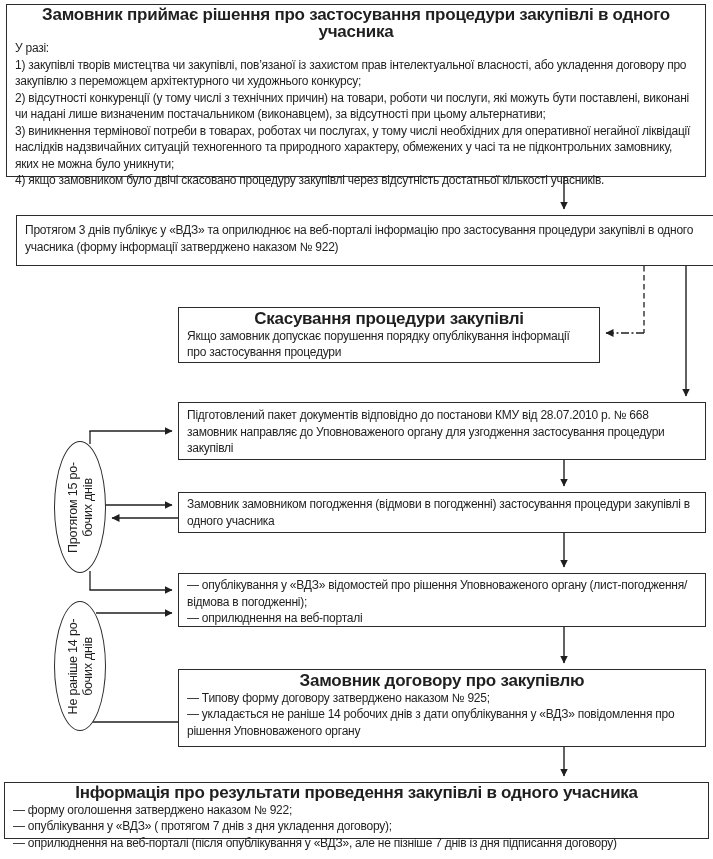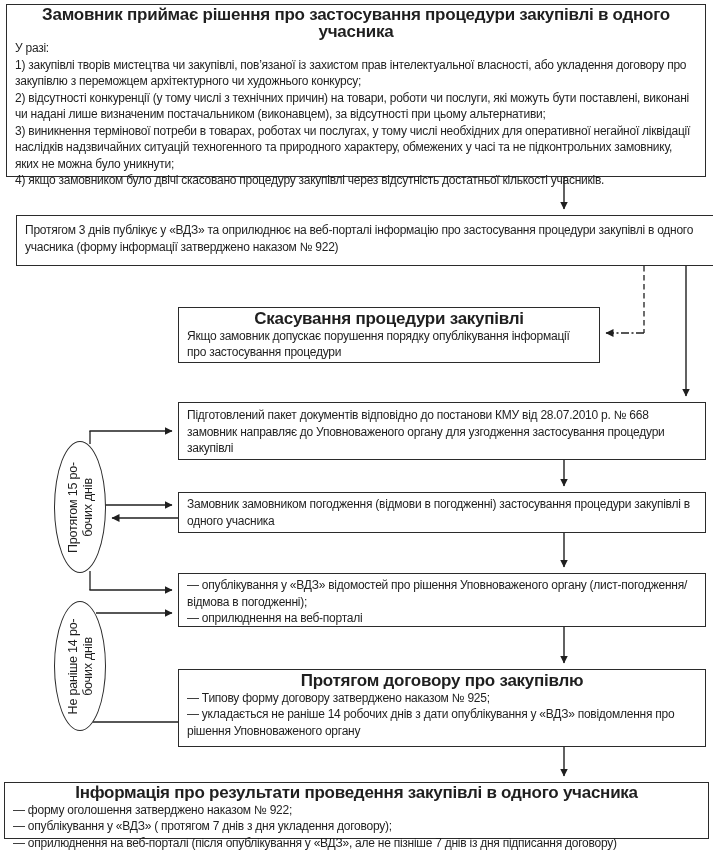--- a/index.html
+++ b/index.html
@@ -97,21 +97,21 @@
   <div class="fbox" id="box-approval">
     <div class="bx-line">Замовник замовником погодження (відмови в погодженні) застосування процедури закупівлі в одного учасника</div>
   </div>
 
   <div class="fbox" id="box-vdz">
     <div class="bx-line">— опублікування у «ВДЗ» відомостей про рішення Уповноваженого органу (лист-погодження/відмова в погодженні);</div>
     <div class="bx-line">— оприлюднення на веб-порталі</div>
   </div>
 
   <div class="fbox" id="box-contract">
-    <div class="bx-title">Протягом договору про закупівлю</div>
+    <div class="bx-title">Замовник договору про закупівлю</div>
     <div class="bx-line">— Типову форму договору затверджено наказом № 925;</div>
     <div class="bx-line">— укладається не раніше 14 робочих днів з дати опублікування у «ВДЗ» повідомлення про рішення Уповноваженого органу</div>
   </div>
 
   <div class="fbox" id="box-results">
     <div class="bx-title">Інформація про результати проведення закупівлі в одного учасника</div>
     <div class="bx-line">— форму оголошення затверджено наказом № 922;</div>
     <div class="bx-line">— опублікування у «ВДЗ» ( протягом 7 днів з дня укладення договору);</div>
     <div class="bx-line">— оприлюднення на веб-порталі (після опублікування у «ВДЗ», але не пізніше 7 днів із дня підписання договору)</div>
   </div>

